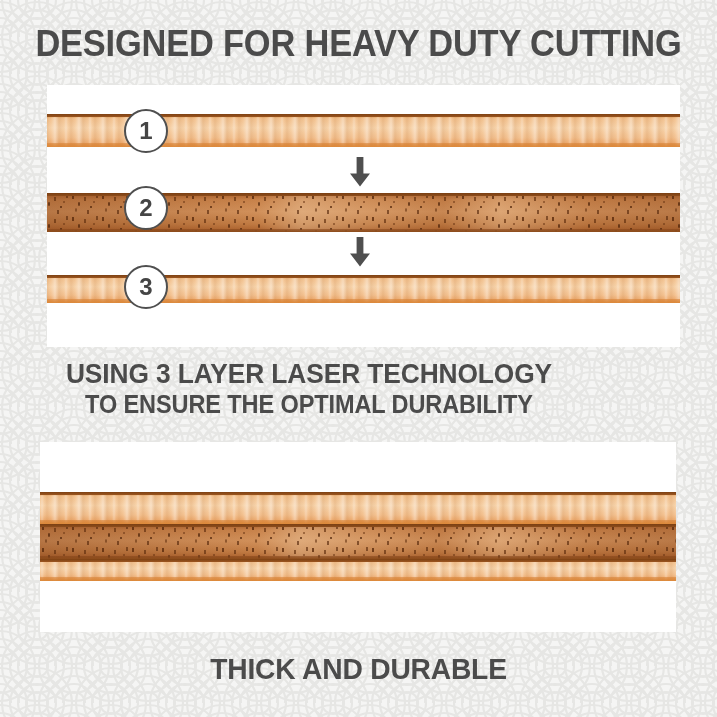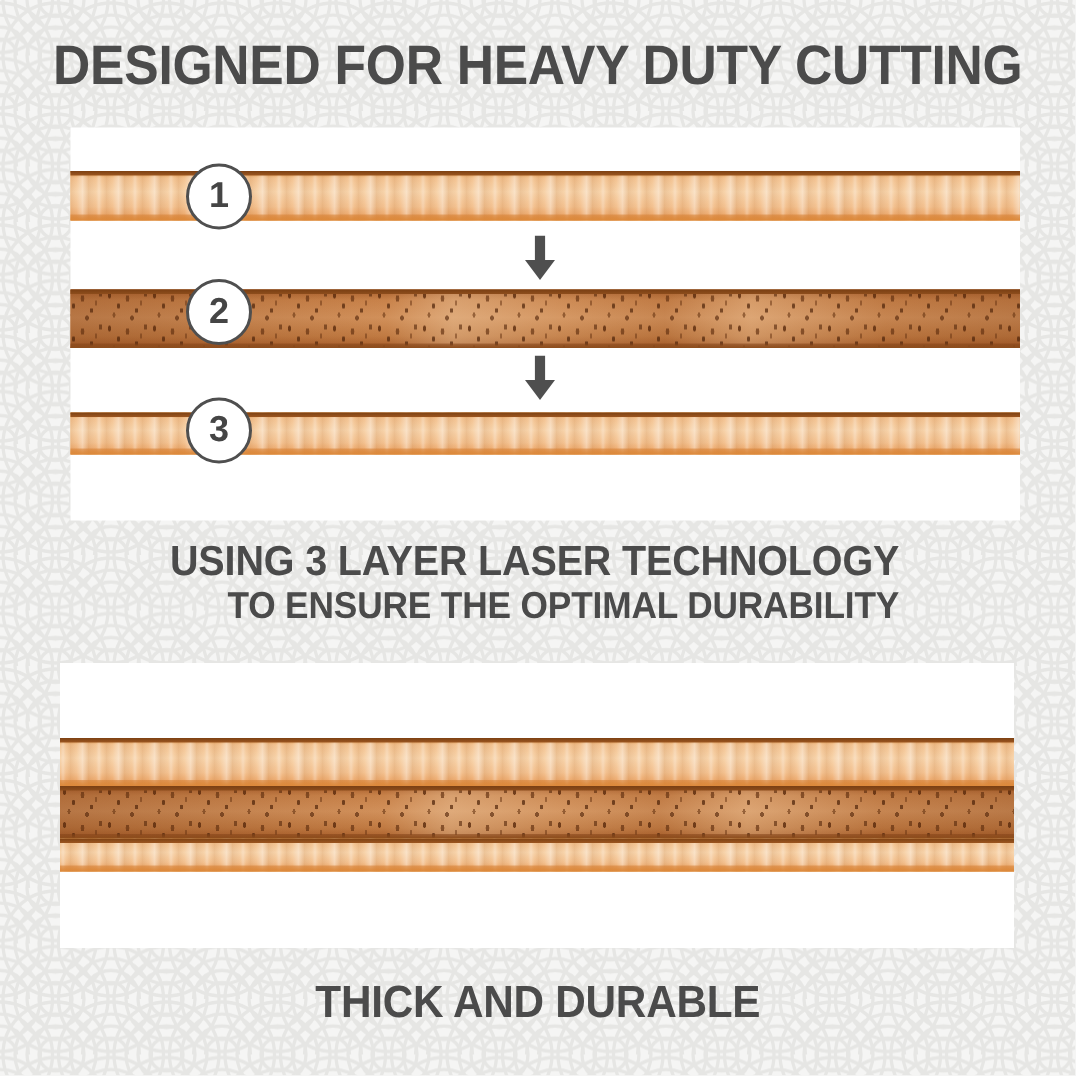--- a/index.html
+++ b/index.html
@@ -197,21 +197,21 @@
   }
   #arrow-1 { top: 72px; }
   #arrow-2 { top: 152px; }
 
   
   #caption-mid {
     position: absolute;
     top: 360px;
     left: 0;
     width: 618px;
-    text-align: right;
+    text-align: center;
     color: #4b4b4b;
     font-family: "Liberation Sans Narrow", "Liberation Sans", sans-serif;
     font-weight: 700;
     line-height: 1.02;
   }
   #caption-mid-1 {
     font-size: 28px;
     letter-spacing: -0.1px;
     transform: scaleX(0.94);
     white-space: nowrap;

